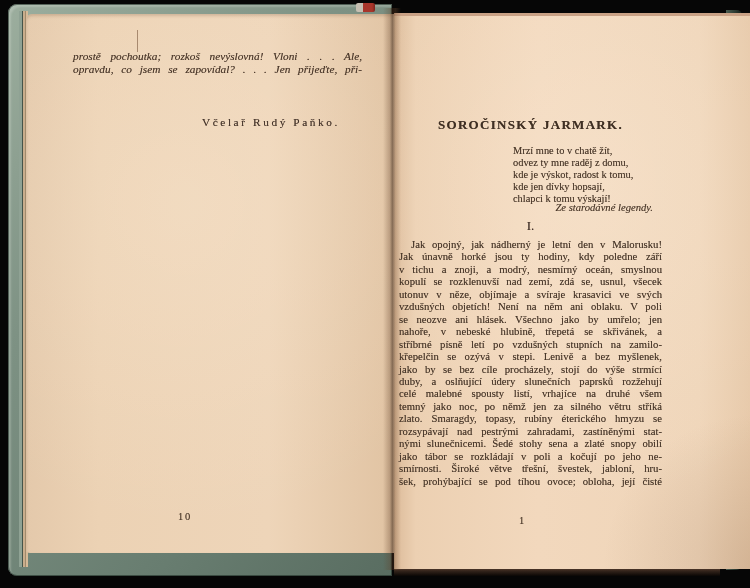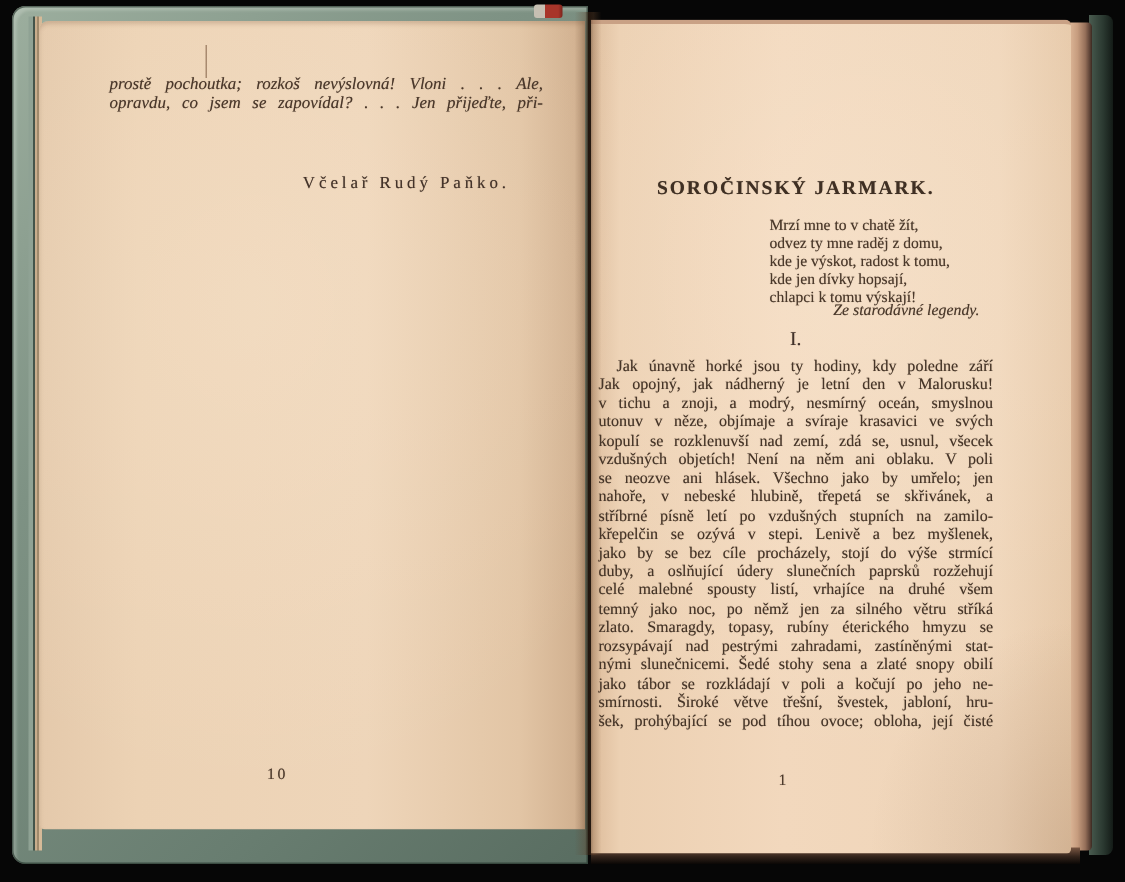--- a/index.html
+++ b/index.html
@@ -32,21 +32,21 @@
   }
   .bottom-right-edge{
     position:absolute;left:394px;top:565px;width:326px;height:11px;
     background:linear-gradient(180deg,#7a5743 0%,#33241b 55%,#0a0705 100%);
   }
   .ribbon-marker{
     position:absolute;left:356px;top:3px;width:19px;height:9px;border-radius:2px;
     background:linear-gradient(90deg,#c6bfb2 0 38%,#a8352a 38% 85%,#7c241d 100%);
   }
   
-  .page{position:absolute;}
+  .page{position:absolute;padding-left:40px;}
   .page-left{
     left:26px;top:14px;width:364px;height:539px;
     background:
       radial-gradient(130% 100% at 40% 35%, rgba(255,240,220,.25), rgba(0,0,0,0) 60%),
       linear-gradient(90deg,#e4c9ab 0%,#ecd2b4 18%,#eed5b9 60%,#e2c5a5 88%,#cfae8d 100%);
     border-radius:6px 0 0 4px;
     box-shadow:inset 0 2px 3px rgba(120,85,55,.25);
   }
   .page-right{
     left:394px;top:13px;width:320px;height:553px;
@@ -142,25 +142,25 @@
     <div class="epigraph">
         <div class="tline">Mrzí mne to v chatě žít,</div>
         <div class="tline">odvez ty mne raděj z domu,</div>
         <div class="tline">kde je výskot, radost k tomu,</div>
         <div class="tline">kde jen dívky hopsají,</div>
         <div class="tline last">chlapci k tomu výskají!</div>
       </div>
     <div class="epi-source">Ze starodávné legendy.</div>
     <div class="section-heading">I.</div>
     <div class="body-block">
+        <div class="tline">Jak opojný, jak nádherný je letní den v Malorusku!</div>
         <div class="tline">Jak únavně horké jsou ty hodiny, kdy poledne září</div>
-        <div class="tline">Jak opojný, jak nádherný je letní den v Malorusku!</div>
         <div class="tline">v tichu a znoji, a modrý, nesmírný oceán, smyslnou</div>
+        <div class="tline">kopulí se rozklenuvší nad zemí, zdá se, usnul, všecek</div>
         <div class="tline">utonuv v něze, objímaje a svíraje krasavici ve svých</div>
-        <div class="tline">kopulí se rozklenuvší nad zemí, zdá se, usnul, všecek</div>
         <div class="tline">vzdušných objetích! Není na něm ani oblaku. V poli</div>
         <div class="tline">se neozve ani hlásek. Všechno jako by umřelo; jen</div>
         <div class="tline">nahoře, v nebeské hlubině, třepetá se skřivánek, a</div>
         <div class="tline">stříbrné písně letí po vzdušných stupních na zamilo-</div>
         <div class="tline">křepelčin se ozývá v stepi. Lenivě a bez myšlenek,</div>
         <div class="tline">jako by se bez cíle procházely, stojí do výše strmící</div>
         <div class="tline">duby, a oslňující údery slunečních paprsků rozžehují</div>
         <div class="tline">celé malebné spousty listí, vrhajíce na druhé všem</div>
         <div class="tline">temný jako noc, po němž jen za silného větru stříká</div>
         <div class="tline">zlato. Smaragdy, topasy, rubíny éterického hmyzu se</div>

